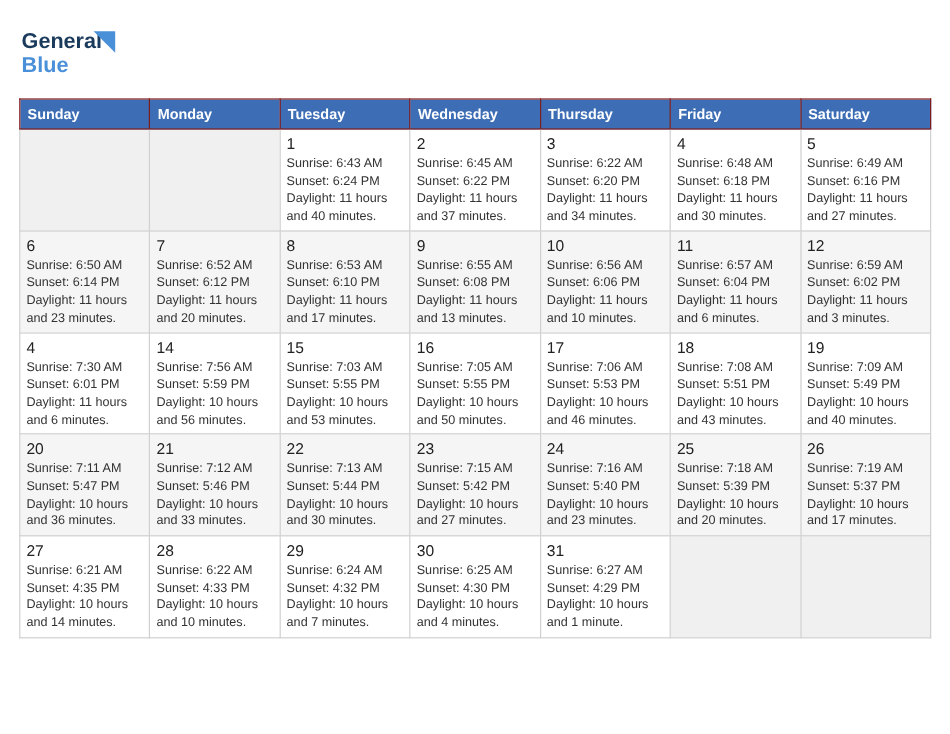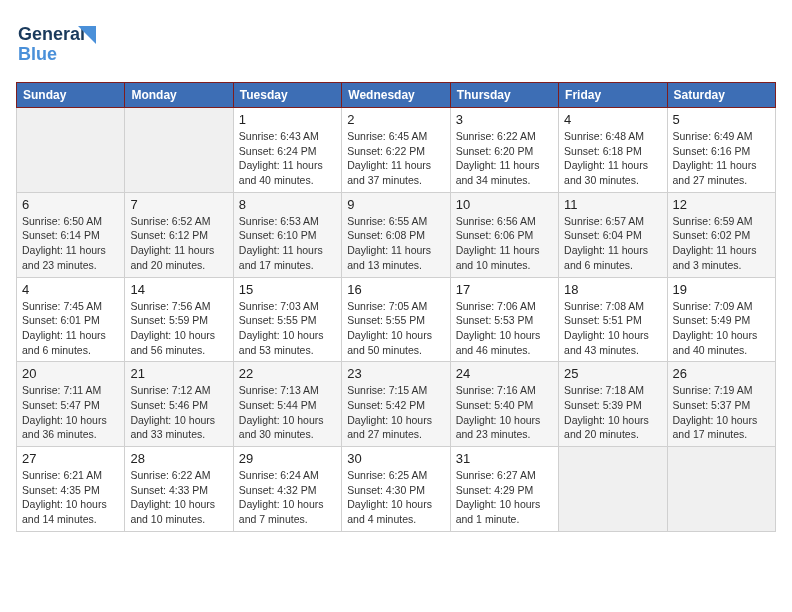--- a/index.html
+++ b/index.html
@@ -157,21 +157,21 @@
           <div class="day-info"><span>Sunrise: 6:57 AM</span><br><span>Sunset: 6:04 PM</span><br><span>Daylight: 11 hours</span><br><span>and 6 minutes.</span></div>
         </td>
         <td>
           <span class="day-num">12</span>
           <div class="day-info"><span>Sunrise: 6:59 AM</span><br><span>Sunset: 6:02 PM</span><br><span>Daylight: 11 hours</span><br><span>and 3 minutes.</span></div>
         </td>
       </tr>
       <tr>
         <td>
           <span class="day-num">4</span>
-          <div class="day-info"><span>Sunrise: 7:45 AM</span><br><span>Sunset: 6:01 PM</span><br><span>Daylight: 11 hours</span><br><span>and 6 minutes.</span></div>
+          <div class="day-info"><span>Sunrise: 7:30 AM</span><br><span>Sunset: 6:01 PM</span><br><span>Daylight: 11 hours</span><br><span>and 6 minutes.</span></div>
         </td>
         <td>
           <span class="day-num">14</span>
           <div class="day-info"><span>Sunrise: 7:56 AM</span><br><span>Sunset: 5:59 PM</span><br><span>Daylight: 10 hours</span><br><span>and 56 minutes.</span></div>
         </td>
         <td>
           <span class="day-num">15</span>
           <div class="day-info"><span>Sunrise: 7:03 AM</span><br><span>Sunset: 5:55 PM</span><br><span>Daylight: 10 hours</span><br><span>and 53 minutes.</span></div>
         </td>
         <td>

